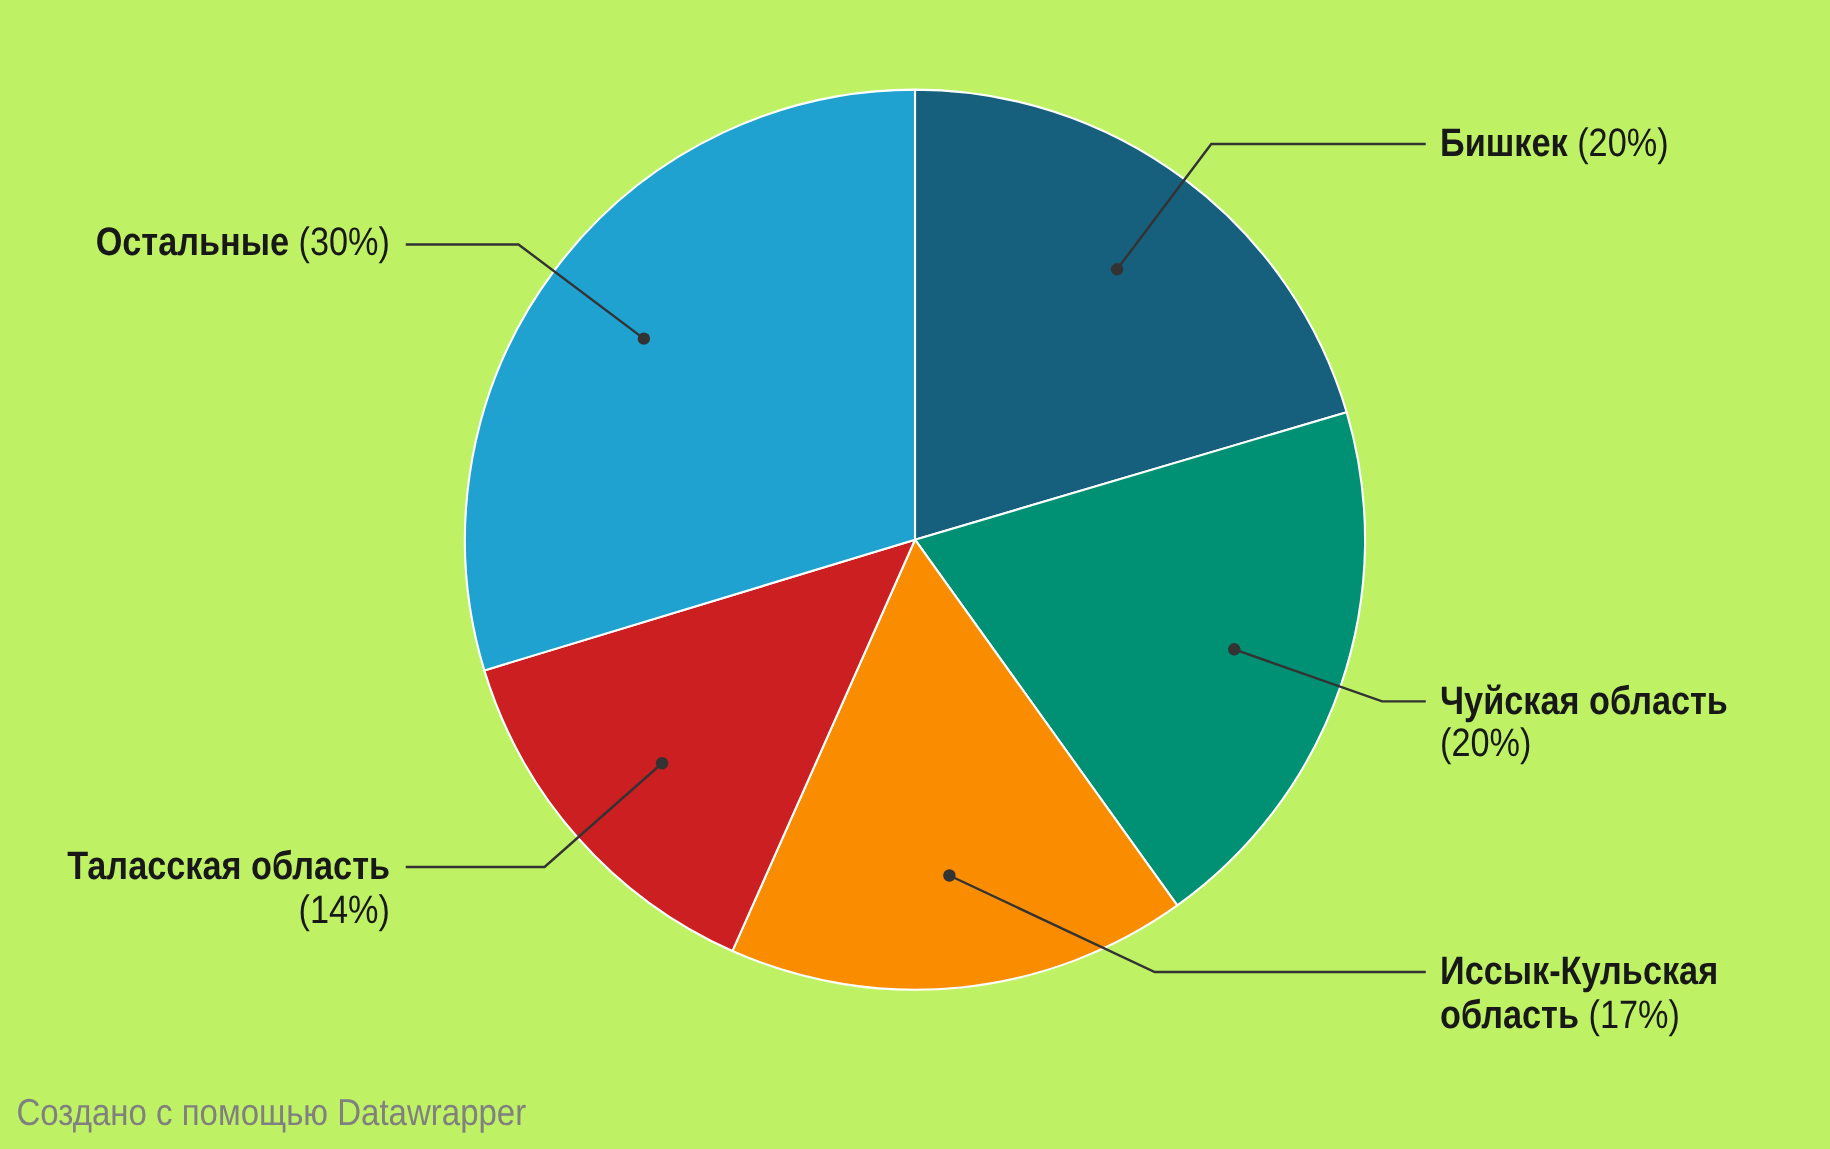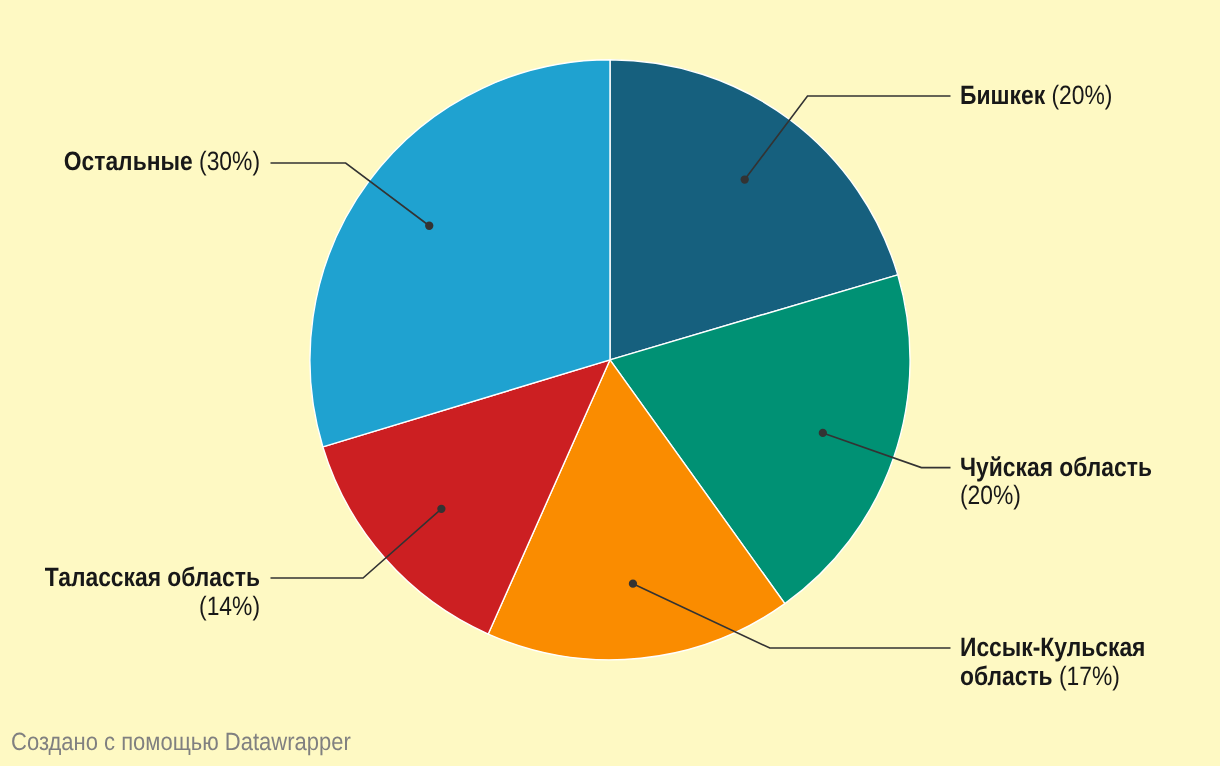--- a/index.html
+++ b/index.html
@@ -3,21 +3,21 @@
 <meta charset="utf-8">
 <title>Pie chart</title>
 <style>
   html,body{margin:0;padding:0;}
   body{
     width:1220px;height:766px;background:#ffffff;overflow:hidden;
     font-family:"Liberation Sans", sans-serif;
     -webkit-font-smoothing:antialiased;
     text-rendering:geometricPrecision;
   }
-  #stage{position:relative;width:1220px;height:766px;background:#fef9c3;}
+  #stage{position:relative;width:1220px;height:766px;background:#bef264;}
   #chart{position:absolute;left:0;top:0;width:1220px;height:766px;display:block;}
 
   .lbl{
     position:absolute;font-size:26.5px;color:#181818;
     line-height:28.3px;width:258px;
     transform:scaleX(0.862);backface-visibility:hidden;
   }
   .lbl .nm{font-weight:700;}
   .lbl .pc{font-weight:400;font-style:normal;}
   .lbl.right{text-align:left;transform-origin:left top;}

